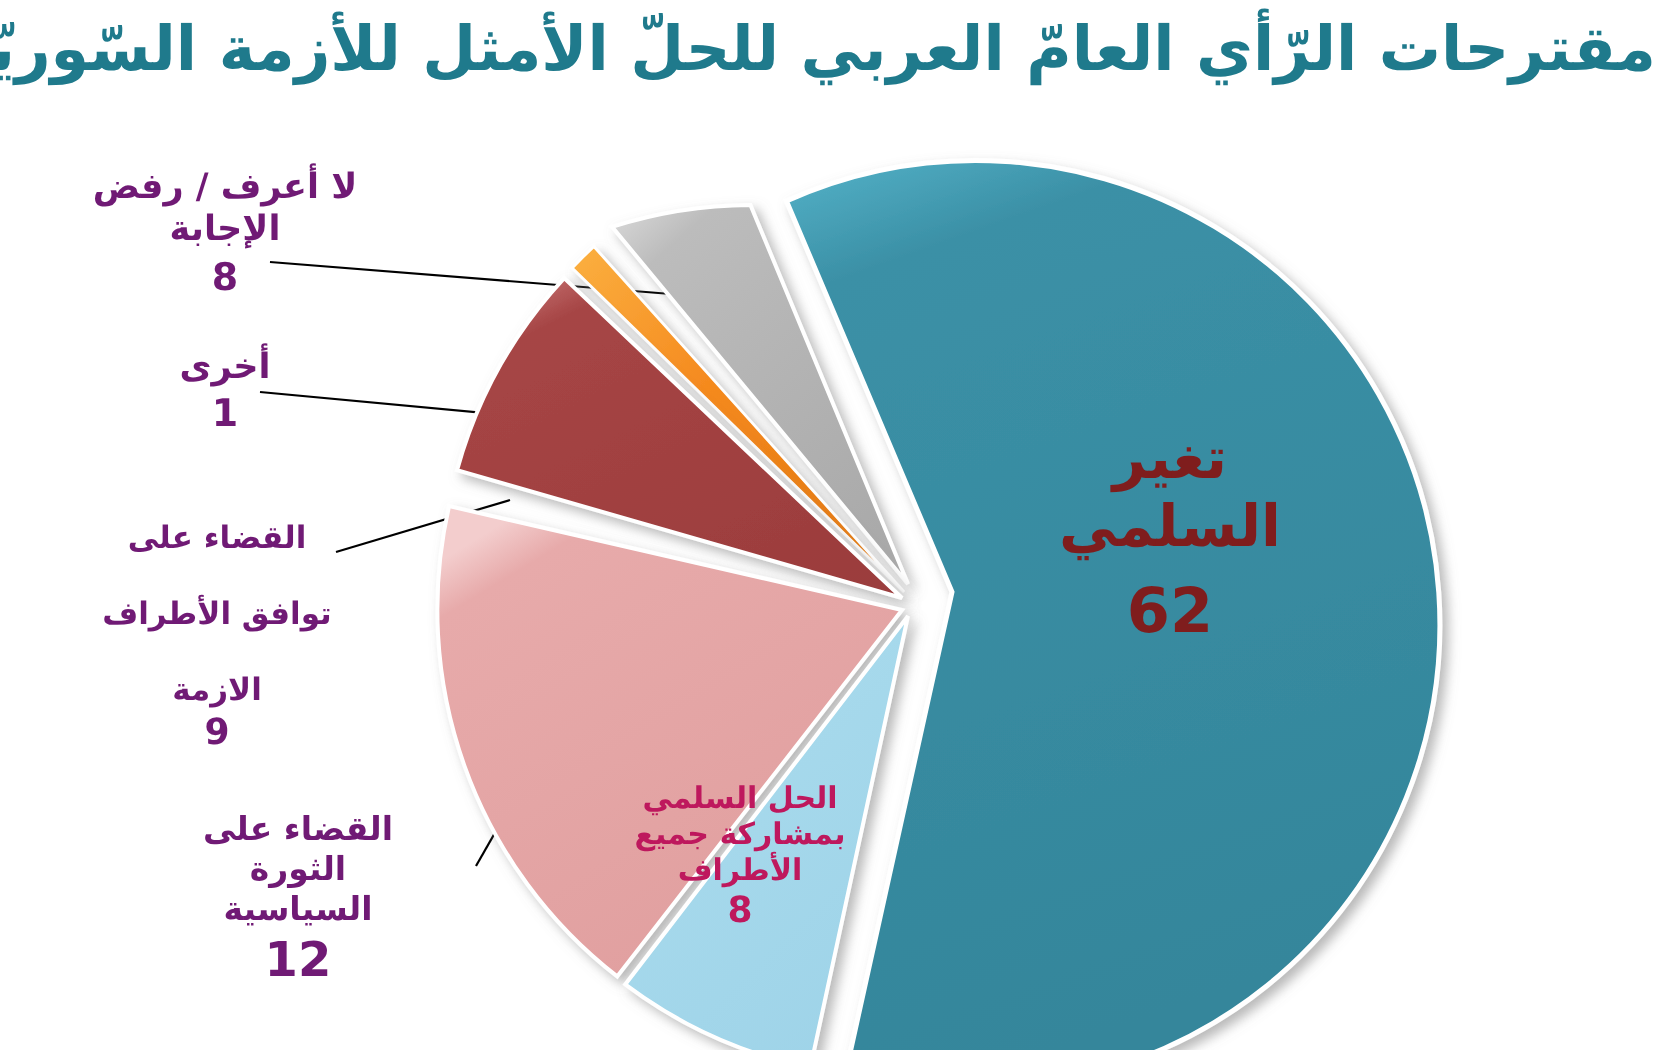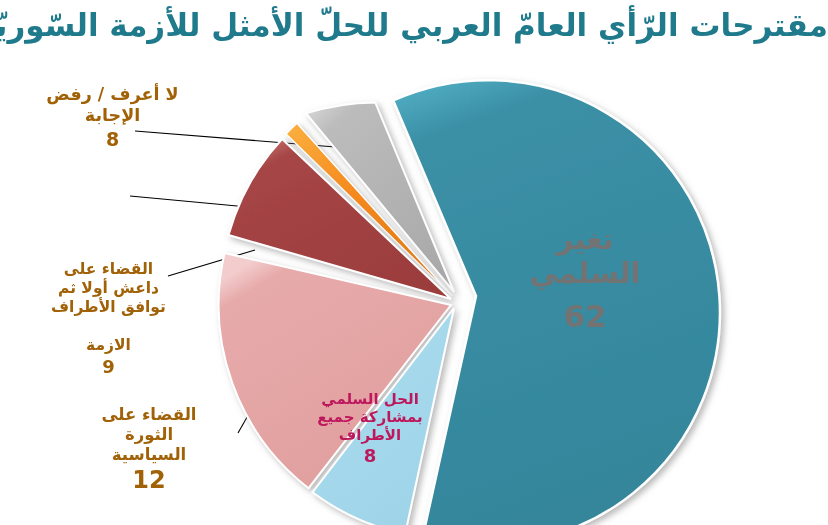--- a/index.html
+++ b/index.html
@@ -42,21 +42,21 @@
     width: 828px;
     height: 525px;
   }
   
   .outside-label {
     position: absolute;
     direction: rtl;
     text-align: center;
     font-family: "DejaVu Sans", "Liberation Sans", sans-serif;
     font-weight: bold;
-    color: #a16207;
+    color: #701a75;
     line-height: 1.22;
   }
   .outside-label .lbl-value {
     display: block;
     font-family: "DejaVu Sans", "Liberation Sans", sans-serif;
     font-weight: bold;
   }
   #label-dontknow {
     left: 10px;  top: 84px;  width: 205px;
     font-size: 17.5px;
@@ -91,23 +91,23 @@
     line-height: 1.2;
   }
   #label-peaceful {
     left: 300px; top: 390px; width: 140px;
     font-size: 15px;
     color: #be185d;
   }
   #label-peaceful .lbl-value { display:block; font-size: 18px; margin-top: 1px; }
 
   #label-regime {
-    left: 505px; top: 222px; width: 160px;
+    left: 505px; top: 212px; width: 160px;
     font-size: 29px;
-    color: #737373;
+    color: #7f1d1d;
     line-height: 1.18;
   }
   #label-regime .lbl-value { display:block; font-size: 31px; margin-top: 8px; }
 </style>
 </head>
 <body>
 
 <div id="page">
 
   <div id="chart-title">مقترحات الرّأي العامّ العربي للحلّ الأمثل للأزمة السّوريّة</div>
@@ -186,24 +186,28 @@
              A 232 232 0 1 1 423.14 535.00
              Z"></path>
   </svg>
 
   <div class="outside-label" id="label-dontknow">
     <span>لا أعرف / رفض</span><br>
     <span>الإجابة</span>
     <span class="lbl-value">8</span>
   </div>
 
+  <div class="outside-label" id="label-other">
+    <span>أخرى</span>
+    <span class="lbl-value">1</span>
+  </div>
 
   <div class="outside-label" id="label-daesh">
     <span>القضاء على</span><br>
-    <span>داعش أولا ثم</span><br>
+    <br>
     <span>توافق الأطراف</span><br>
     <br>
     <span>الازمة</span>
     <span class="lbl-value">9</span>
   </div>
 
   <div class="outside-label" id="label-revolution">
     <span>القضاء على</span><br>
     <span>الثورة</span><br>
     <span>السياسية</span>

